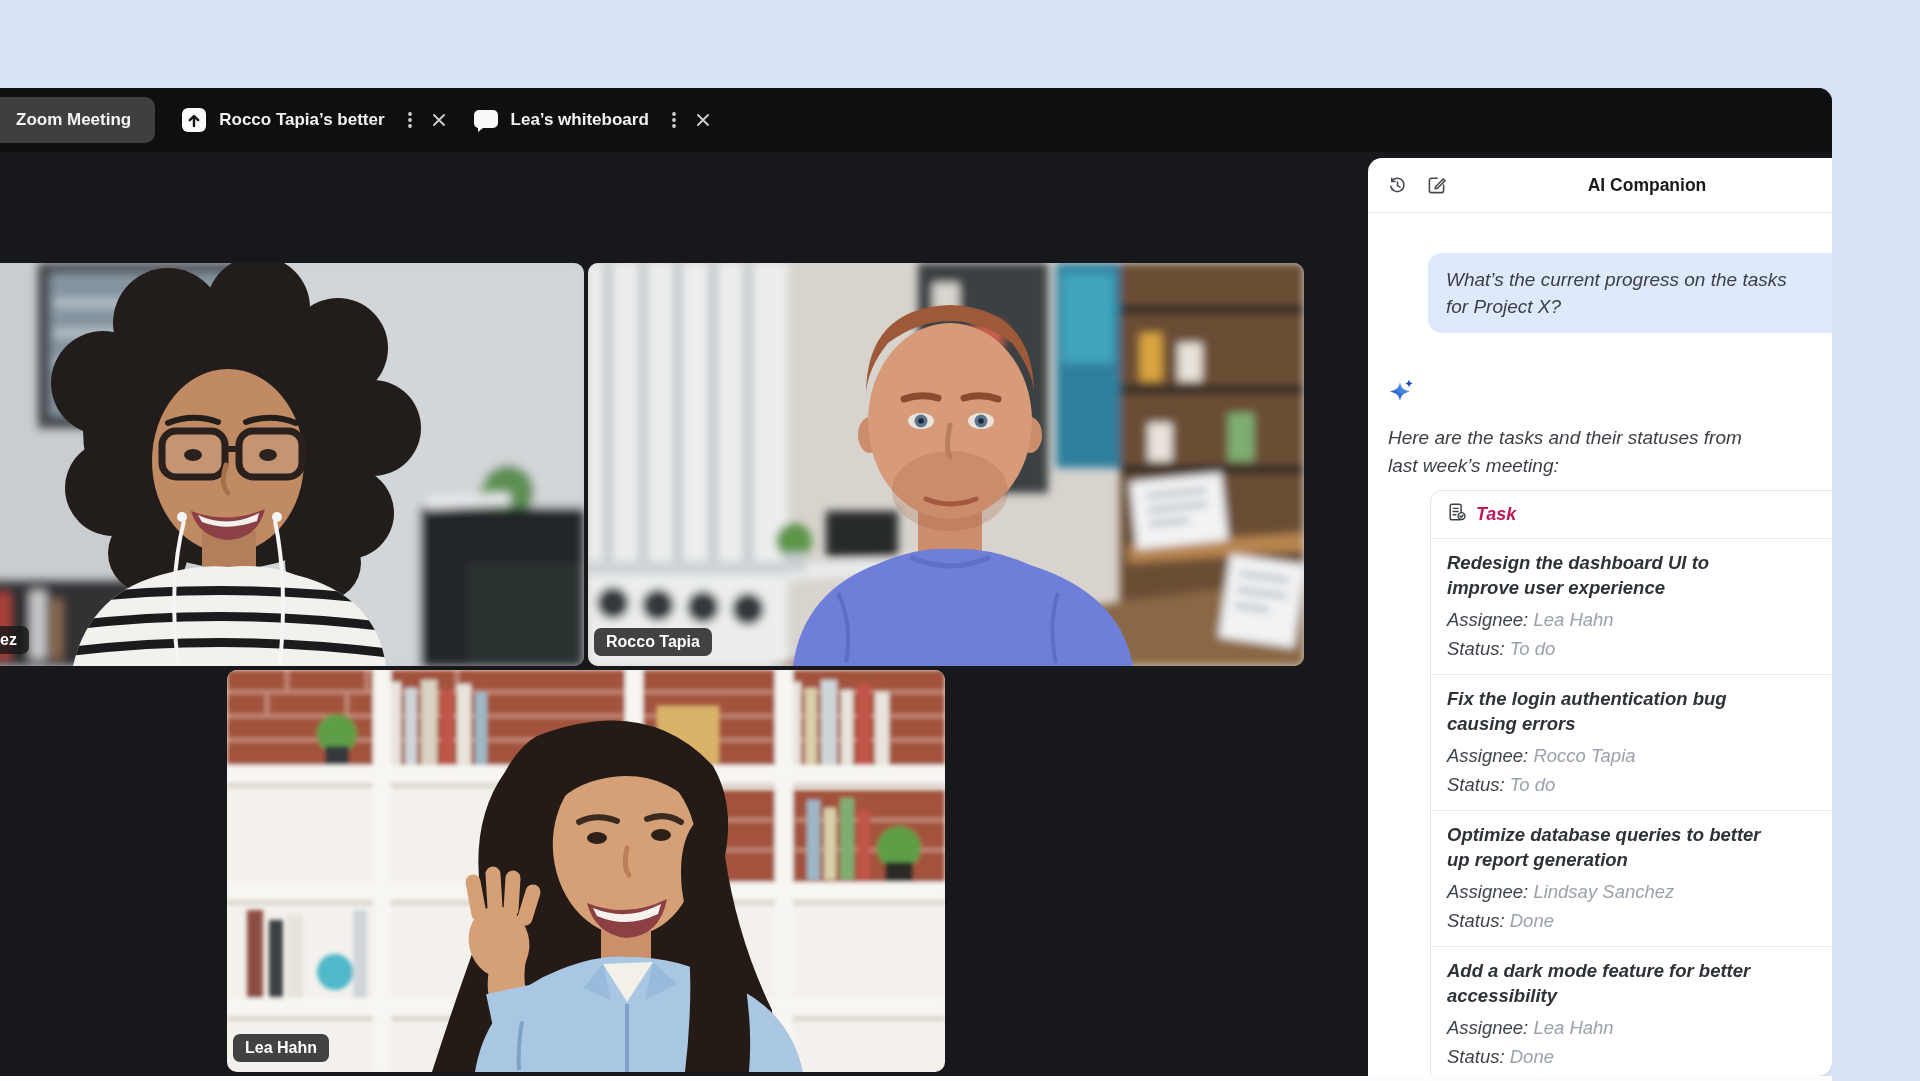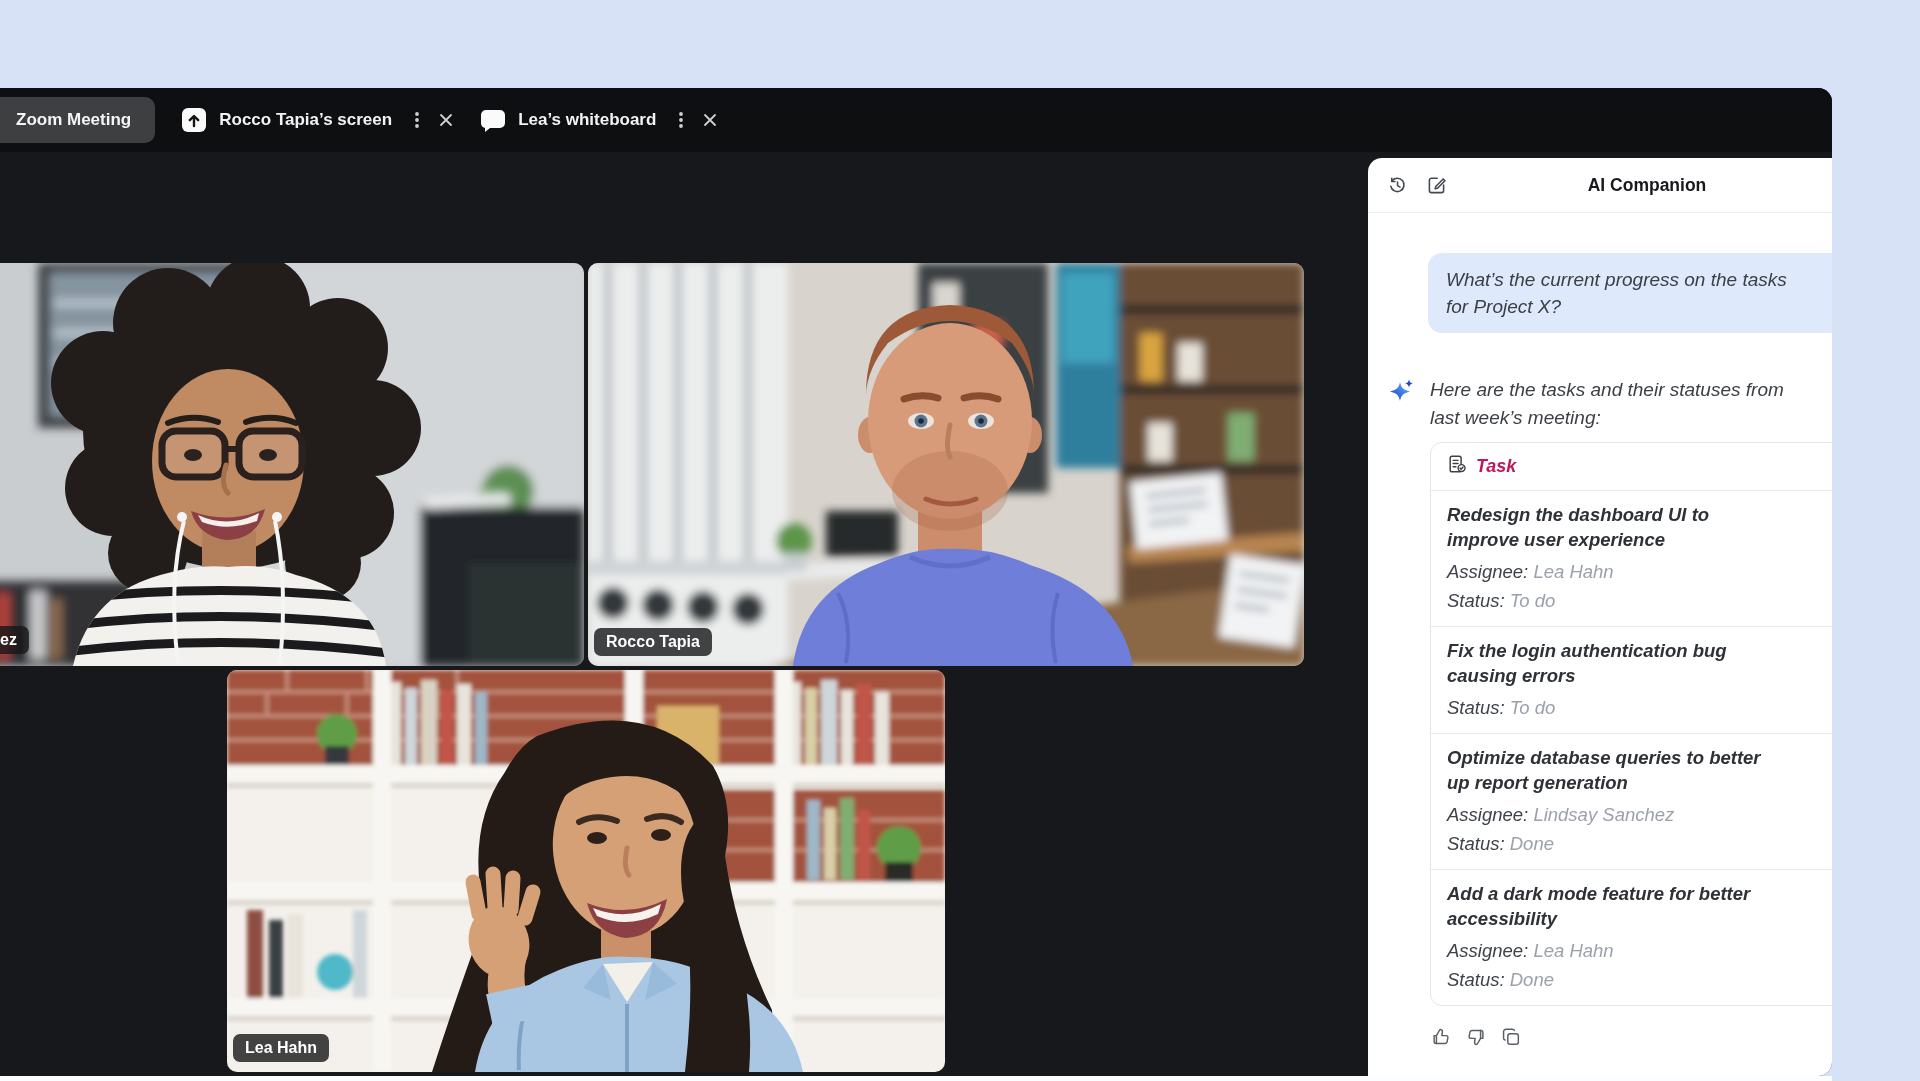--- a/index.html
+++ b/index.html
@@ -41,21 +41,21 @@
   .panel-header{height:54px;display:flex;align-items:center;border-bottom:1px solid #ebedef;padding:0 18px;}
   .ph-left{display:flex;gap:18px;align-items:center;}
   .ph-title{flex:1;text-align:center;font-size:17.5px;font-weight:700;color:#17191c;}
   .ph-right{display:flex;gap:16px;align-items:center;}
   .icon-btn{display:flex;cursor:pointer;}
 
   .chat{padding:0 20px;font-style:italic;}
   .bubble{margin:40px 0 0 40px;background:#dfe9fc;border-radius:14px;padding:13px 18px;
           font-size:19px;line-height:27px;color:#3c4046;}
   .timestamp{text-align:right;margin-top:8px;font-size:15px;color:#0369a1;}
-  .ai-row{margin-top:18px;display:flex;gap:15px;}
+  .ai-row{margin-top:18px;display:flex;gap:15px;flex-direction:column;}
   .sparkle{flex:none;margin-top:2px;}
   .ai-text{font-size:19px;line-height:28px;color:#3c4046;}
 
   .card{margin:10px 0 0 42px;border:1px solid #e3e5e8;border-radius:12px;background:#fff;}
   .card-header{display:flex;align-items:center;gap:9px;padding:11px 16px;border-bottom:1px solid #e9eaec;
                font-size:18px;font-weight:600;color:#be185d;}
   .task-item{padding:11px 16px 13px;border-bottom:1px solid #e9eaec;}
   .task-item:last-child{border-bottom:none;}
   .task-title{font-size:18.5px;font-weight:700;line-height:25px;color:#2e3237;margin-bottom:7px;}
   .task-meta{font-size:18.5px;line-height:25px;color:#3e434a;}
@@ -78,21 +78,21 @@
         <span>Zoom Meeting</span>
       </div>
 
       <div class="tab t2">
         <span class="ticon">
           <svg width="26" height="26" viewBox="0 0 26 26">
               <rect x="1" y="1" width="24" height="24" rx="6" fill="#fafafa"></rect>
               <path d="M13 19V9.4 M8.8 13.2 13 9l4.2 4.2" stroke="#141414" stroke-width="2.4" fill="none" stroke-linecap="round" stroke-linejoin="round"></path>
             </svg>
         </span>
-        <span>Rocco Tapia’s screen</span>
+        <span>Rocco Tapia’s better</span>
         <span class="tab-kebab">
           <svg width="18" height="20" viewBox="0 0 18 20">
               <g fill="#cfd1d3">
                 <circle cx="9" cy="4" r="1.9"></circle>
                 <circle cx="9" cy="10" r="1.9"></circle>
                 <circle cx="9" cy="16" r="1.9"></circle>
               </g>
             </svg>
         </span>
         <span class="tab-close">
@@ -432,20 +432,21 @@
               <span>Redesign the dashboard UI to</span><br><span>improve user experience</span>
             </div>
             <div class="task-meta"><span class="lbl">Assignee:</span> <span class="val">Lea Hahn</span></div>
             <div class="task-meta"><span class="lbl">Status:</span> <span class="val">To do</span></div>
           </div>
 
           <div class="task-item">
             <div class="task-title">
               <span>Fix the login authentication bug</span><br><span>causing errors</span>
             </div>
+            <div class="task-meta"><span class="lbl">Assignee:</span> <span class="val">Rocco Tapia</span></div>
             <div class="task-meta"><span class="lbl">Status:</span> <span class="val">To do</span></div>
           </div>
 
           <div class="task-item">
             <div class="task-title">
               <span>Optimize database queries to better</span><br><span>up report generation</span>
             </div>
             <div class="task-meta"><span class="lbl">Assignee:</span> <span class="val">Lindsay Sanchez</span></div>
             <div class="task-meta"><span class="lbl">Status:</span> <span class="val">Done</span></div>
           </div>

